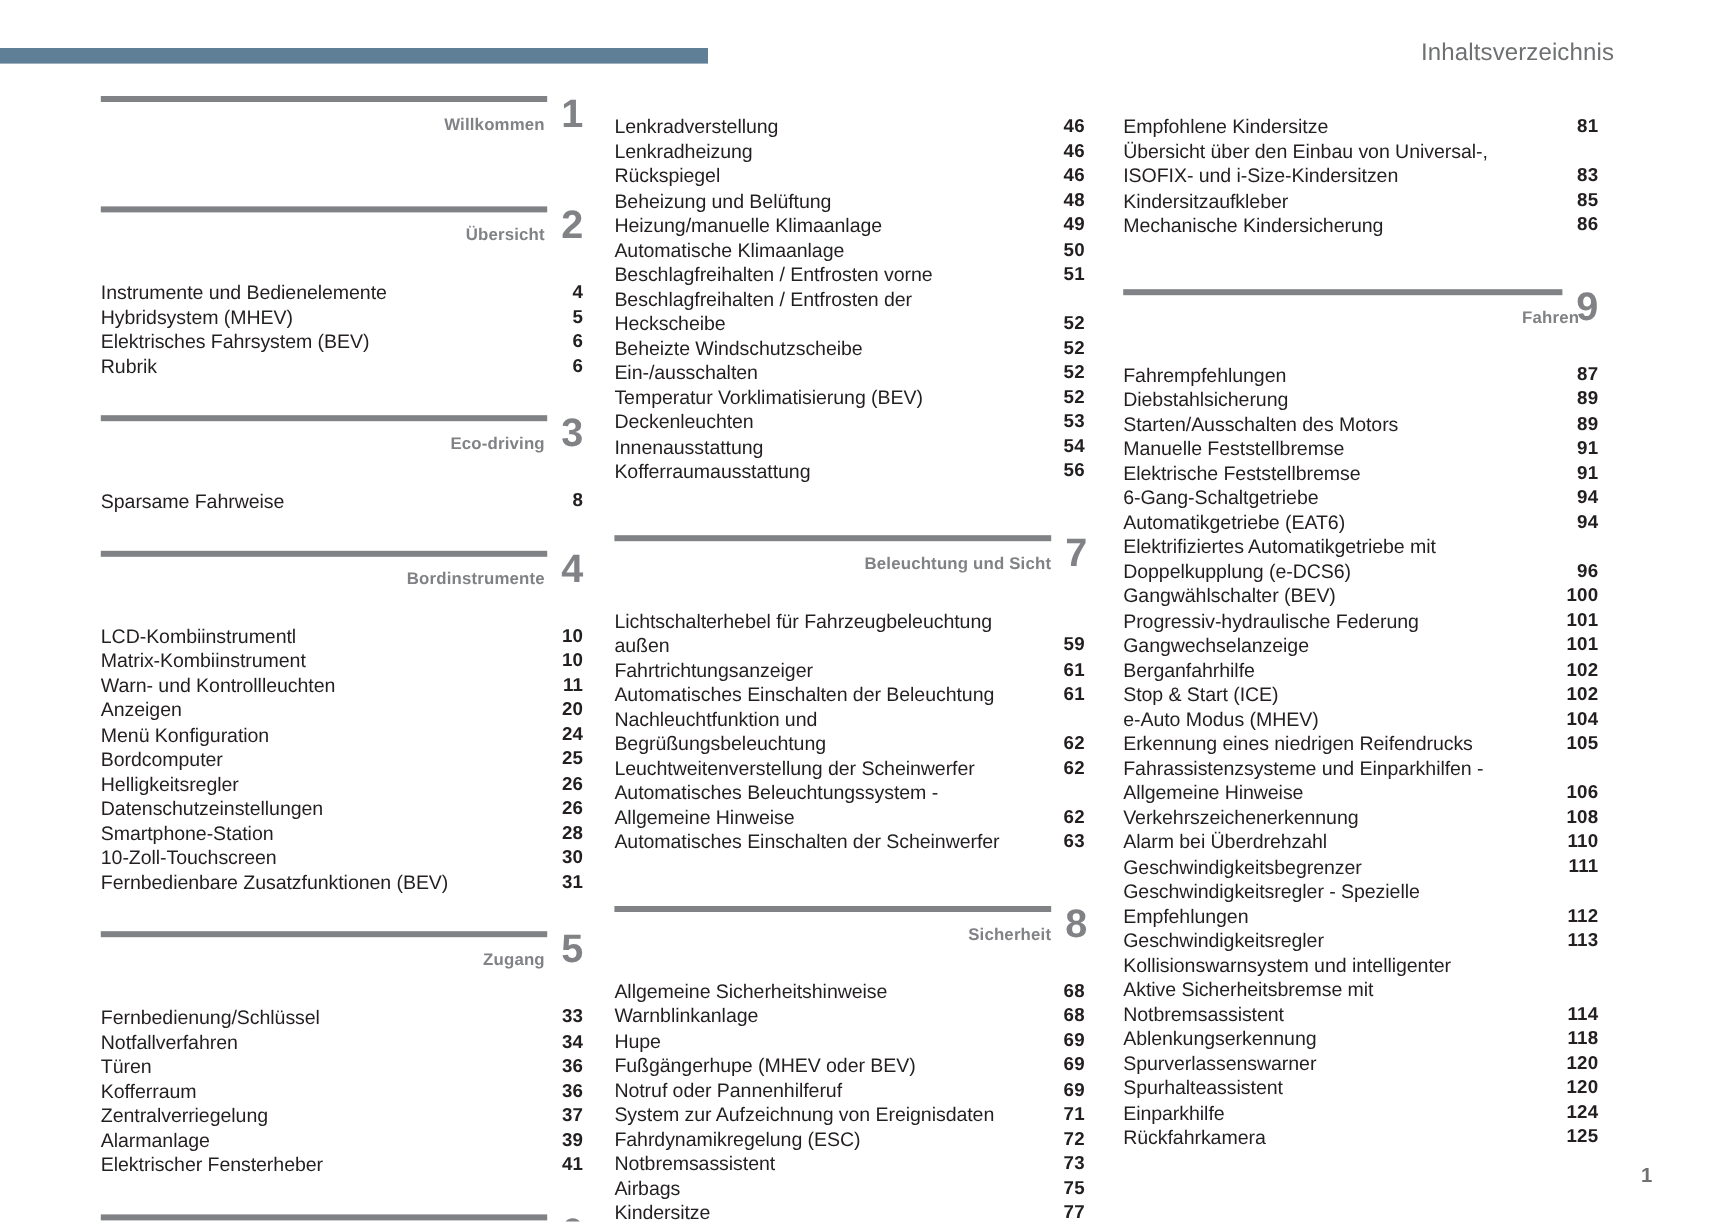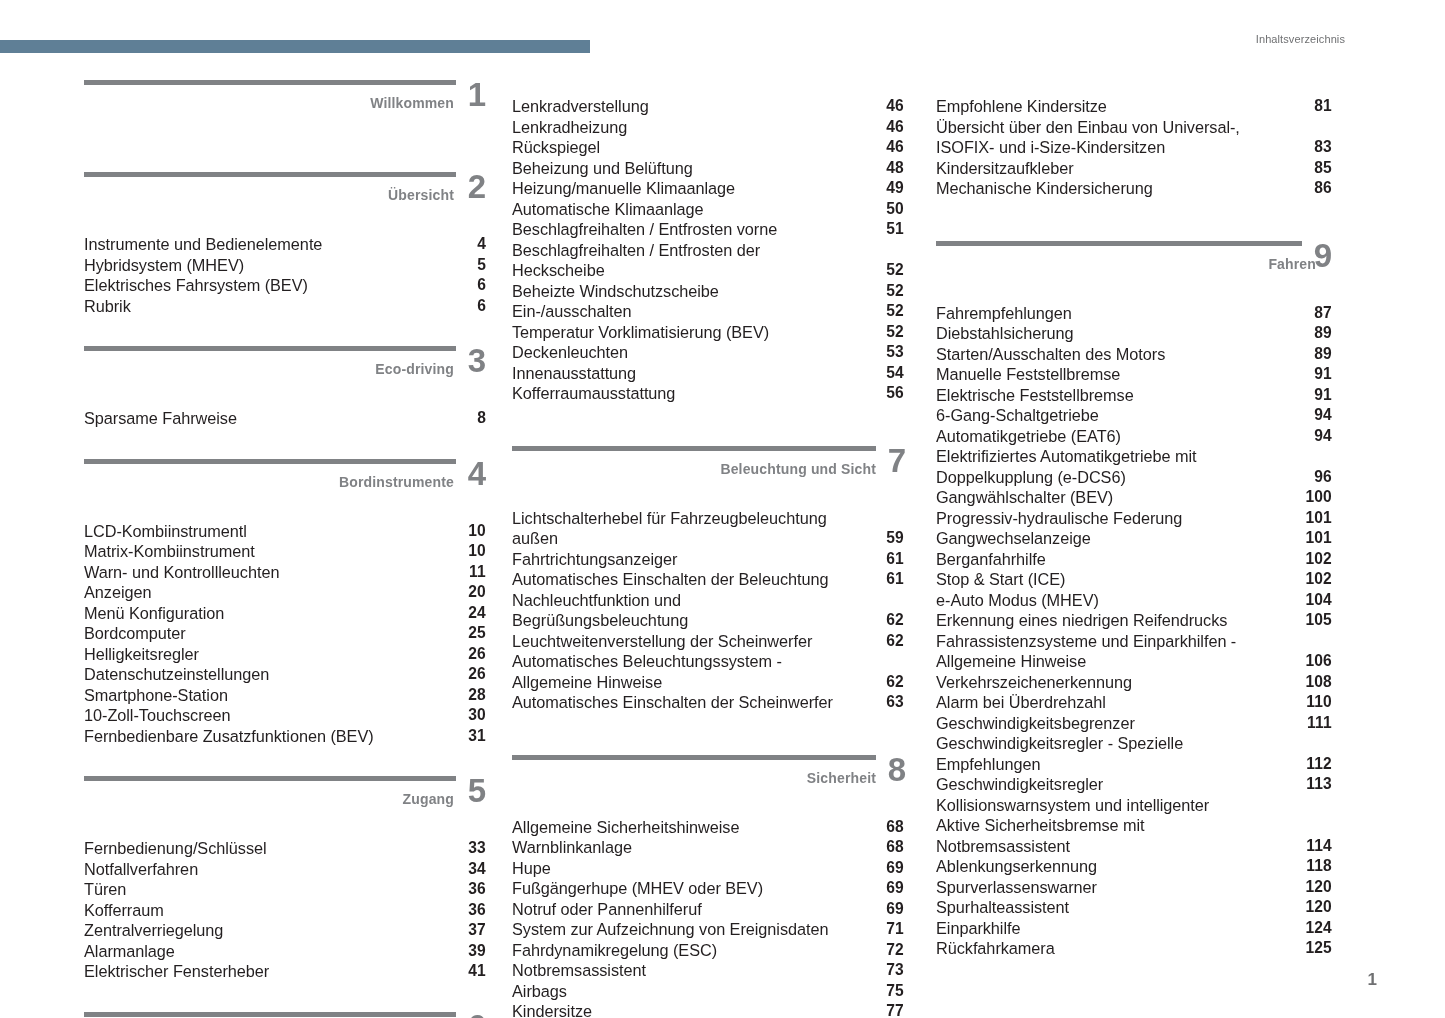--- a/index.html
+++ b/index.html
@@ -23,21 +23,21 @@
     left: 0;
     top: 40px;
     width: 590px;
     height: 13px;
     background: #5f7f96;
   }
   .header-title {
     position: absolute;
     right: 100px;
     top: 33px;
-    font-size: 11px;
+    font-size: 20px;
     color: #6f7072;
     letter-spacing: 0.1px;
     white-space: nowrap;
   }
 
   
   .page {
     position: absolute;
     left: 0;
     top: 0;

